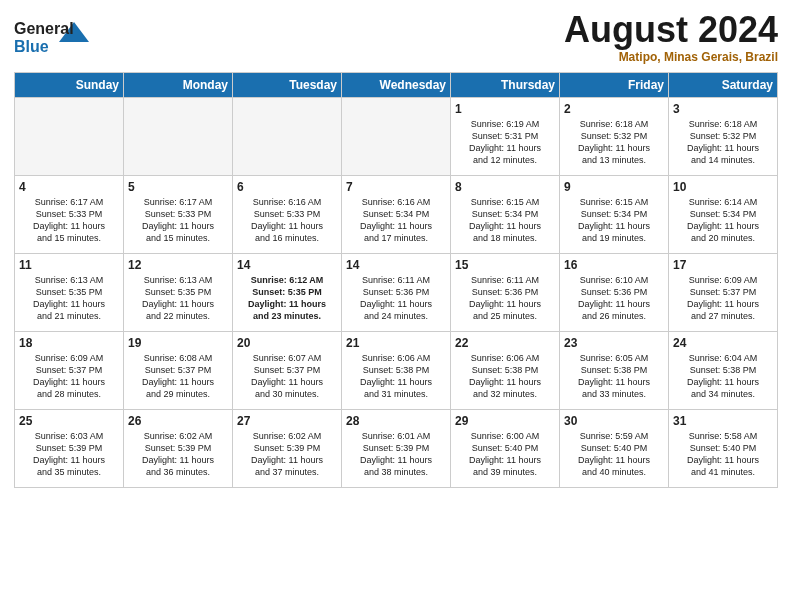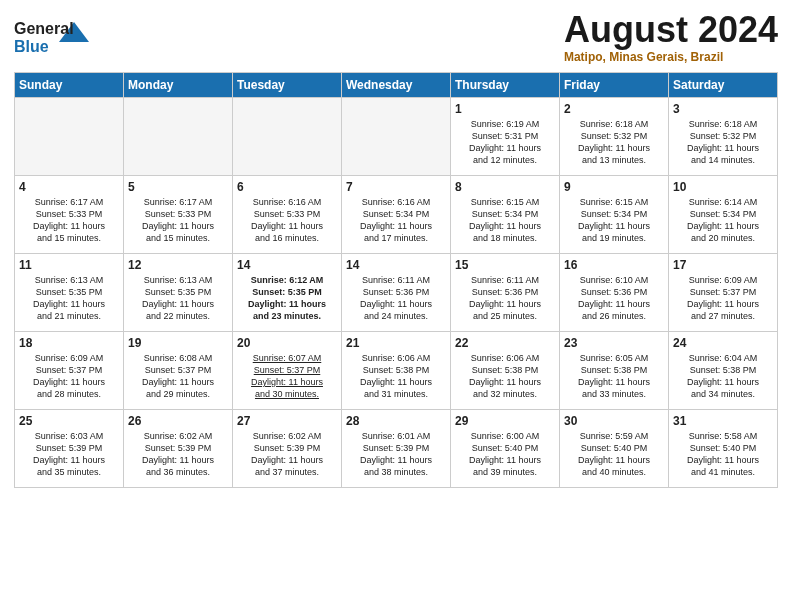--- a/index.html
+++ b/index.html
@@ -19,20 +19,21 @@
       align-items: flex-start;
       justify-content: space-between;
       margin-bottom: 8px;
     }
     .logo {
       display: flex;
       align-items: center;
       margin-top: 4px;
     }
     .title-block {
+      text-align: right;
       margin-left: 8px;
     }
     .month-title {
       font-size: 36px;
       font-weight: bold;
       color: #1a1a1a;
       line-height: 1.1;
     }
     .location {
       font-size: 12px;
@@ -43,21 +44,21 @@
       width: 100%;
       border-collapse: collapse;
       table-layout: fixed;
     }
     th {
       background-color: #1a6faf;
       color: #fff;
       font-size: 12px;
       font-weight: bold;
       padding: 5px 4px;
-      text-align: left;
+      text-align: right;
       border: 1px solid #ccc;
     }
     td {
       border: 1px solid #ccc;
       vertical-align: top;
       padding: 4px 4px 4px 4px;
       font-size: 9.5px;
       color: #222;
       height: 78px;
       background: #fff;
@@ -252,21 +253,21 @@
           </td>
           <td>
             <span class="day-number">19</span>
             <div class="day-info" style="white-space: pre-line;">Sunrise: 6:08 AM
 Sunset: 5:37 PM
 Daylight: 11 hours
 and 29 minutes.</div>
           </td>
           <td>
             <span class="day-number">20</span>
-            <div class="day-info" style="white-space: pre-line; text-decoration: underline;">Sunrise: 6:07 AM
+            <div class="day-info" style="white-space: pre-line;">Sunrise: 6:07 AM
 Sunset: 5:37 PM
 Daylight: 11 hours
 and 30 minutes.</div>
           </td>
           <td>
             <span class="day-number">21</span>
             <div class="day-info" style="white-space: pre-line;">Sunrise: 6:06 AM
 Sunset: 5:38 PM
 Daylight: 11 hours
 and 31 minutes.</div>

